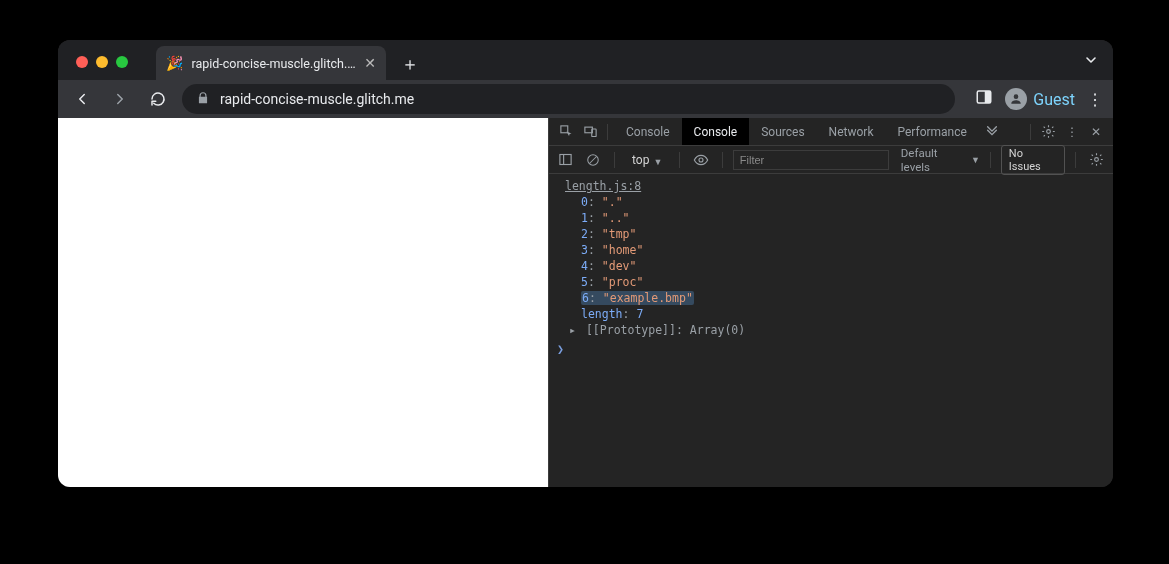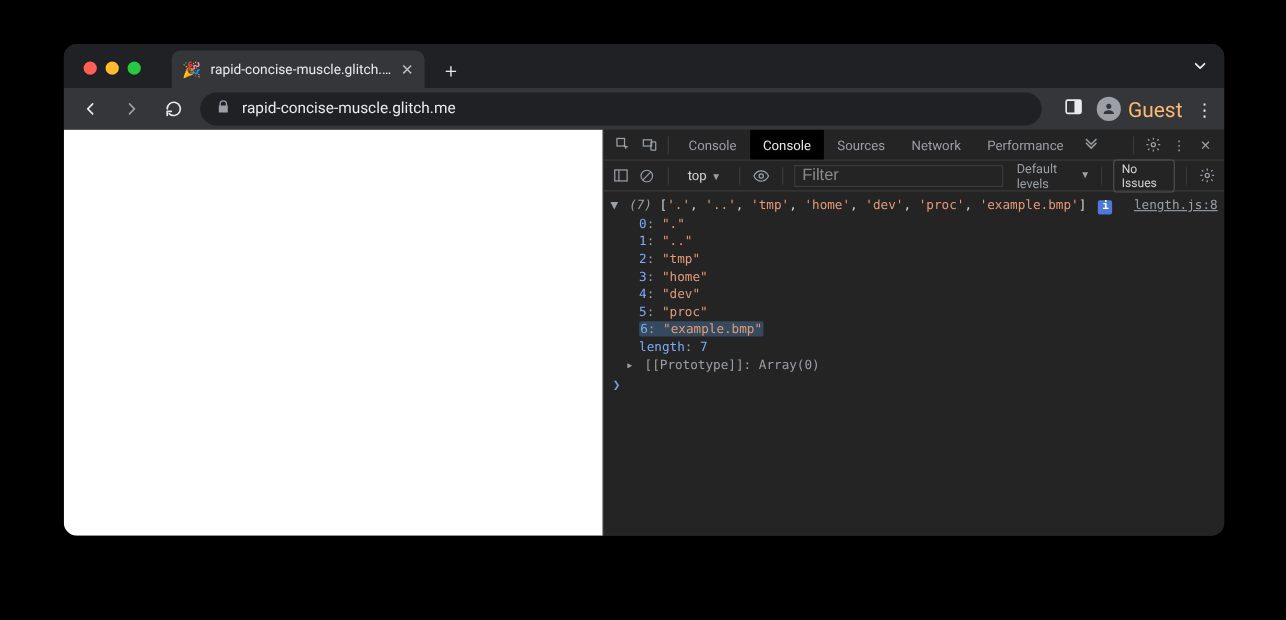--- a/index.html
+++ b/index.html
@@ -102,22 +102,22 @@
   .addr-right {
     display: flex;
     align-items: center;
     gap: 12px;
     padding-left: 10px;
   }
   .guest-pill {
     display: flex;
     align-items: center;
     gap: 6px;
-    color: #fdba74;
-    font-size: 19px;
+    color: #7dd3fc;
+    font-size: 16px;
     cursor: pointer;
   }
   .avatar-circle {
     width: 22px; height: 22px; border-radius: 50%;
     background: #9aa0a6;
     display: flex; align-items: center; justify-content: center;
   }
   .avatar-circle svg { width: 14px; height: 14px; fill: #35363a; }
   .kebab { color: #e8eaed; cursor: pointer; font-size: 16px; }
   .dock-icon { color: #e8eaed; cursor: pointer; }
@@ -189,21 +189,21 @@
   }
   .ctx-caret { font-size: 9px; color: #9aa0a6; }
   .filter-input {
     flex: 1;
     background: transparent;
     border: 1px solid #3c3c3c;
     border-radius: 0;
     height: 20px;
     padding: 0 6px;
     color: #d4d4d4;
-    font-size: 15px;
+    font-size: 11px;
     outline: none;
     max-width: 190px;
   }
   .filter-input::placeholder { color: #8a8a8a; }
   .levels {
     color: #9aa0a6; font-size: 11.5px;
     display: flex; align-items: center; gap: 3px;
     cursor: pointer;
     justify-content: center;
   }
@@ -427,26 +427,20 @@
         <div class="dt-ic">
           <svg width="15" height="15" viewBox="0 0 24 24" fill="none">
               <circle cx="12" cy="12" r="3" stroke="#9aa0a6" stroke-width="1.8"></circle>
               <path d="M12 2v3M12 19v3M4.2 4.2l2.1 2.1M17.7 17.7l2.1 2.1M2 12h3M19 12h3M4.2 19.8l2.1-2.1M17.7 6.3l2.1-2.1" stroke="#9aa0a6" stroke-width="1.8"></path>
             </svg>
         </div>
       </div>
 
       <div class="con-body">
         <div class="log-row">
-          <div class="log-content">
-            <span class="tri">▼</span>
-            <span class="arr-len">(7)</span>
-            <span class="arr-bracket"> [</span><span id="arr-preview"><span class="str">'.'</span>, <span class="str">'..'</span>, <span class="str">'tmp'</span>, <span class="str">'home'</span>, <span class="str">'dev'</span>, <span class="str">'proc'</span>, <span class="str">'example.bmp'</span></span><span class="arr-bracket">]</span>
-            <span class="info-badge">i</span>
-          </div>
           <span class="log-source">length.js:8</span>
         </div>
         <div class="expanded" id="expanded-items">
             <div class="expanded-row"><span class="key">0</span><span class="proto">: </span><span class="str">"."</span></div>
             <div class="expanded-row"><span class="key">1</span><span class="proto">: </span><span class="str">".."</span></div>
             <div class="expanded-row"><span class="key">2</span><span class="proto">: </span><span class="str">"tmp"</span></div>
             <div class="expanded-row"><span class="key">3</span><span class="proto">: </span><span class="str">"home"</span></div>
             <div class="expanded-row"><span class="key">4</span><span class="proto">: </span><span class="str">"dev"</span></div>
             <div class="expanded-row"><span class="key">5</span><span class="proto">: </span><span class="str">"proc"</span></div>
             <div class="expanded-row"><span class="hl"><span class="key">6</span><span class="proto">: </span><span class="str">"example.bmp"</span></span></div>

